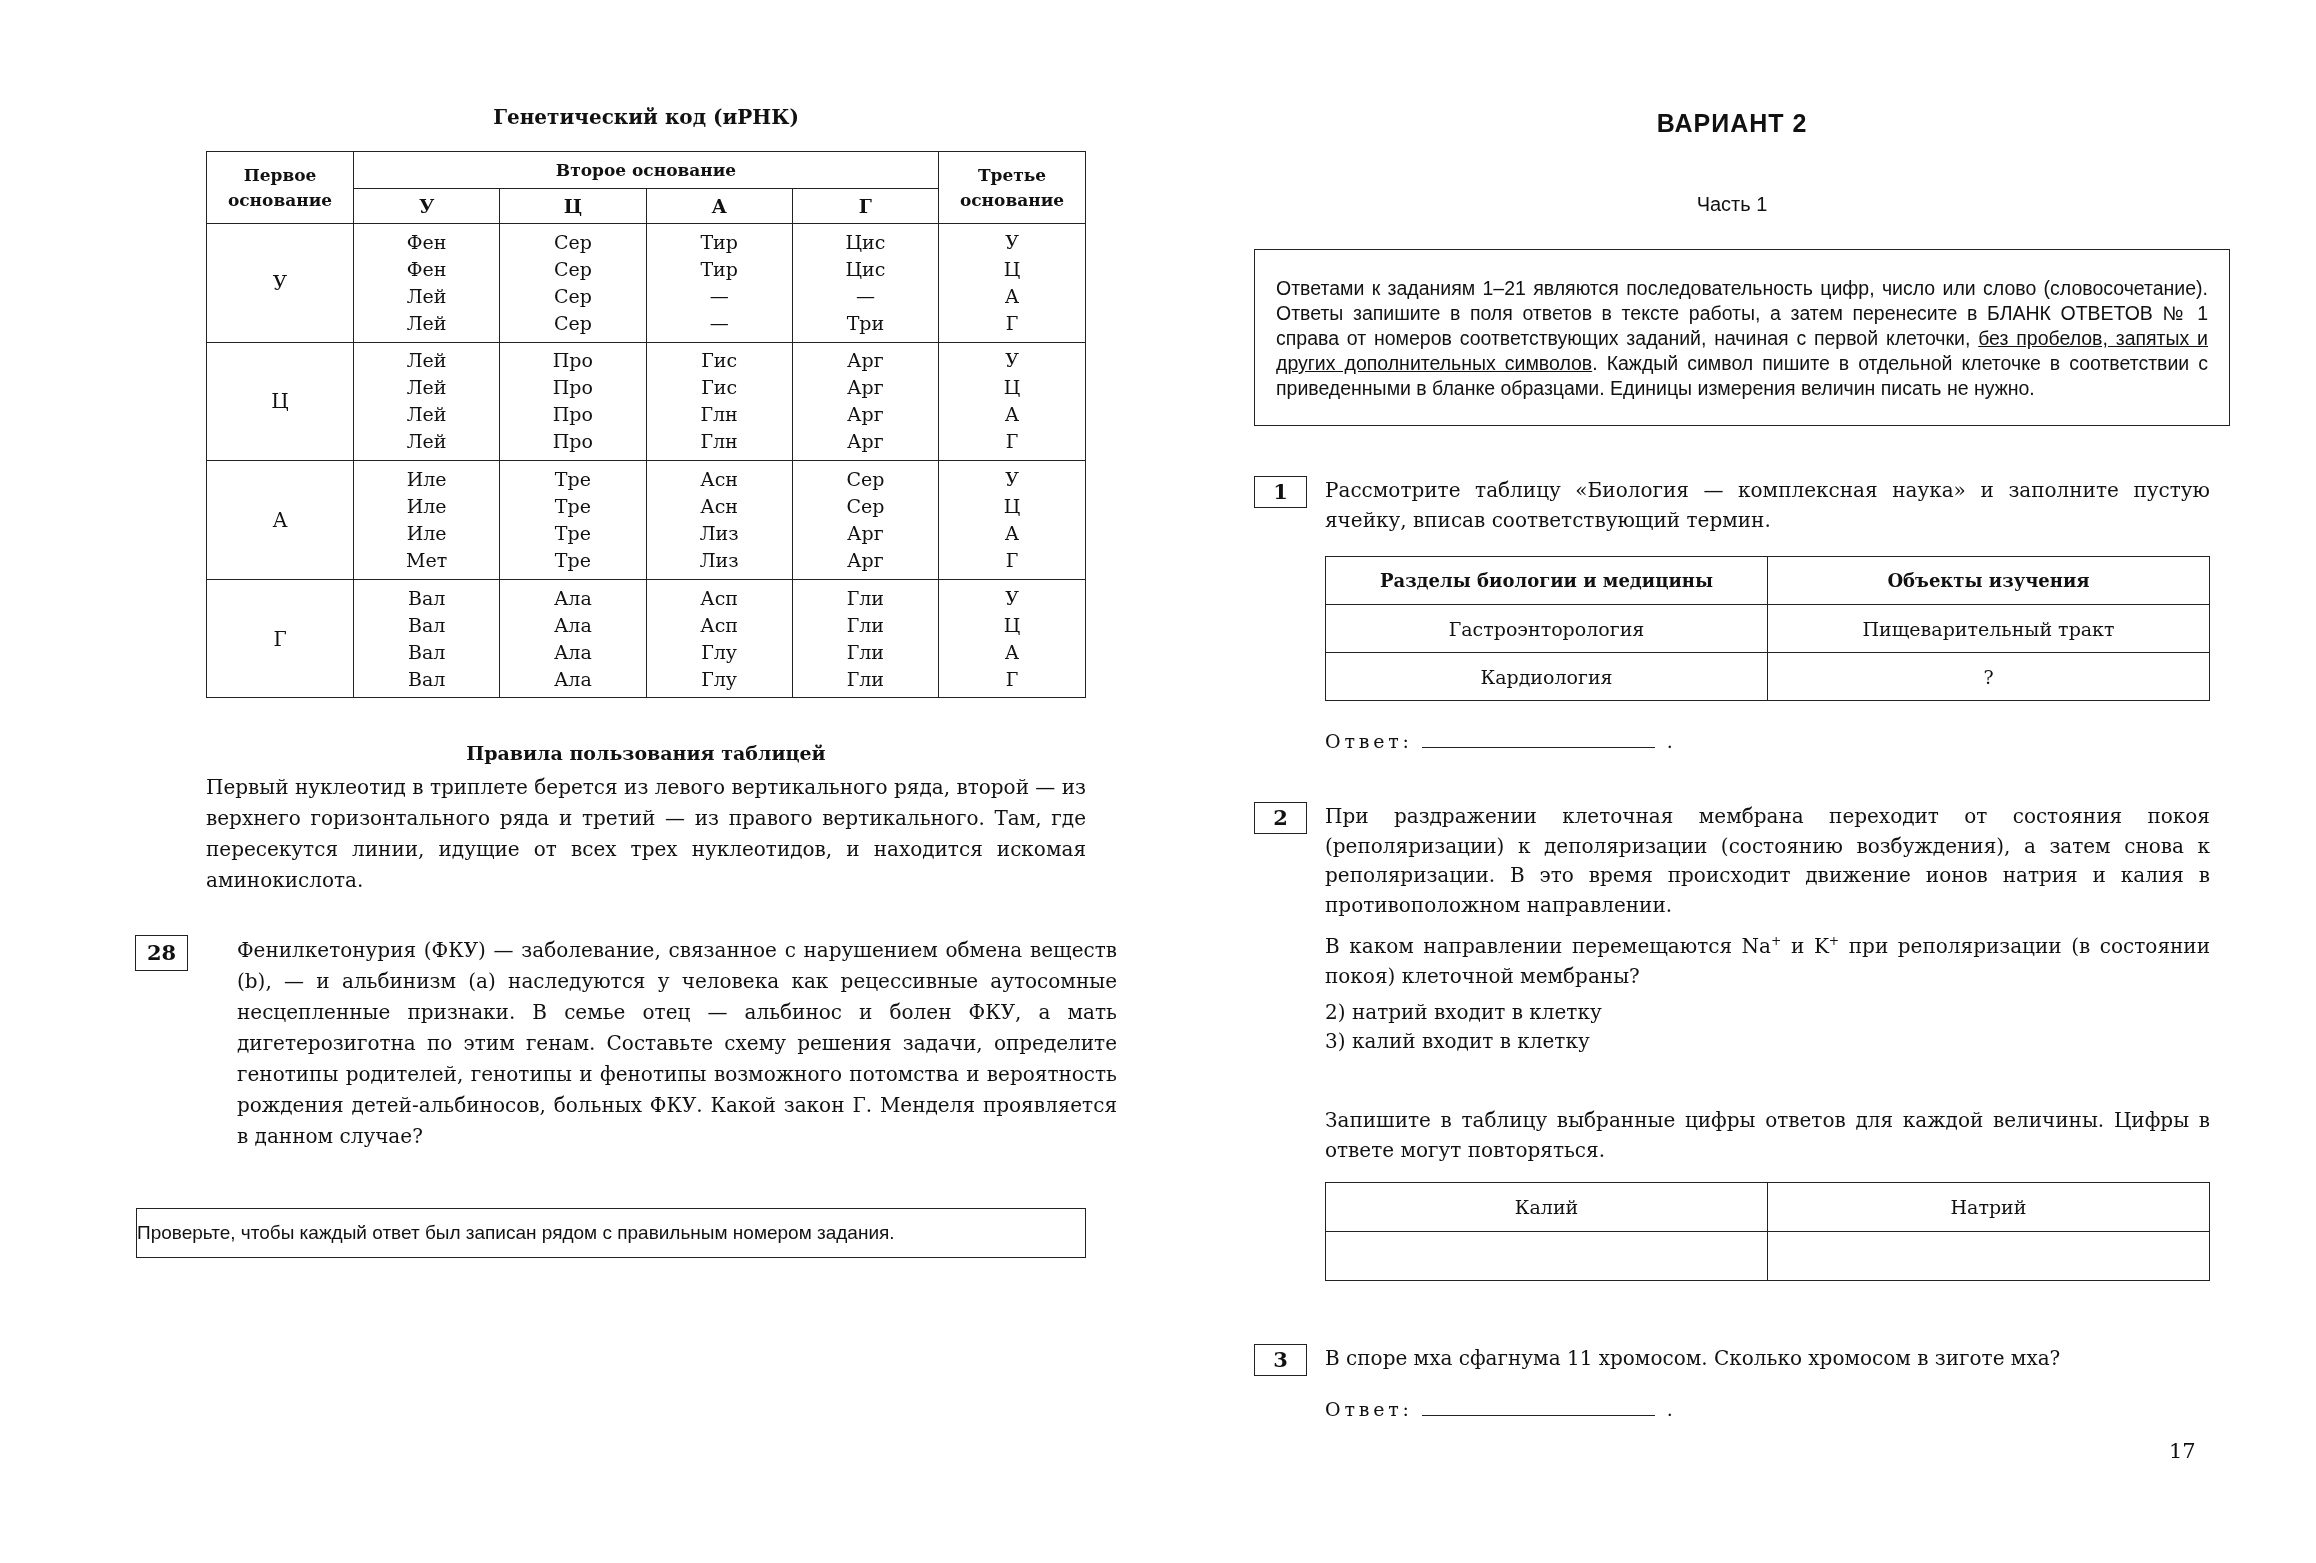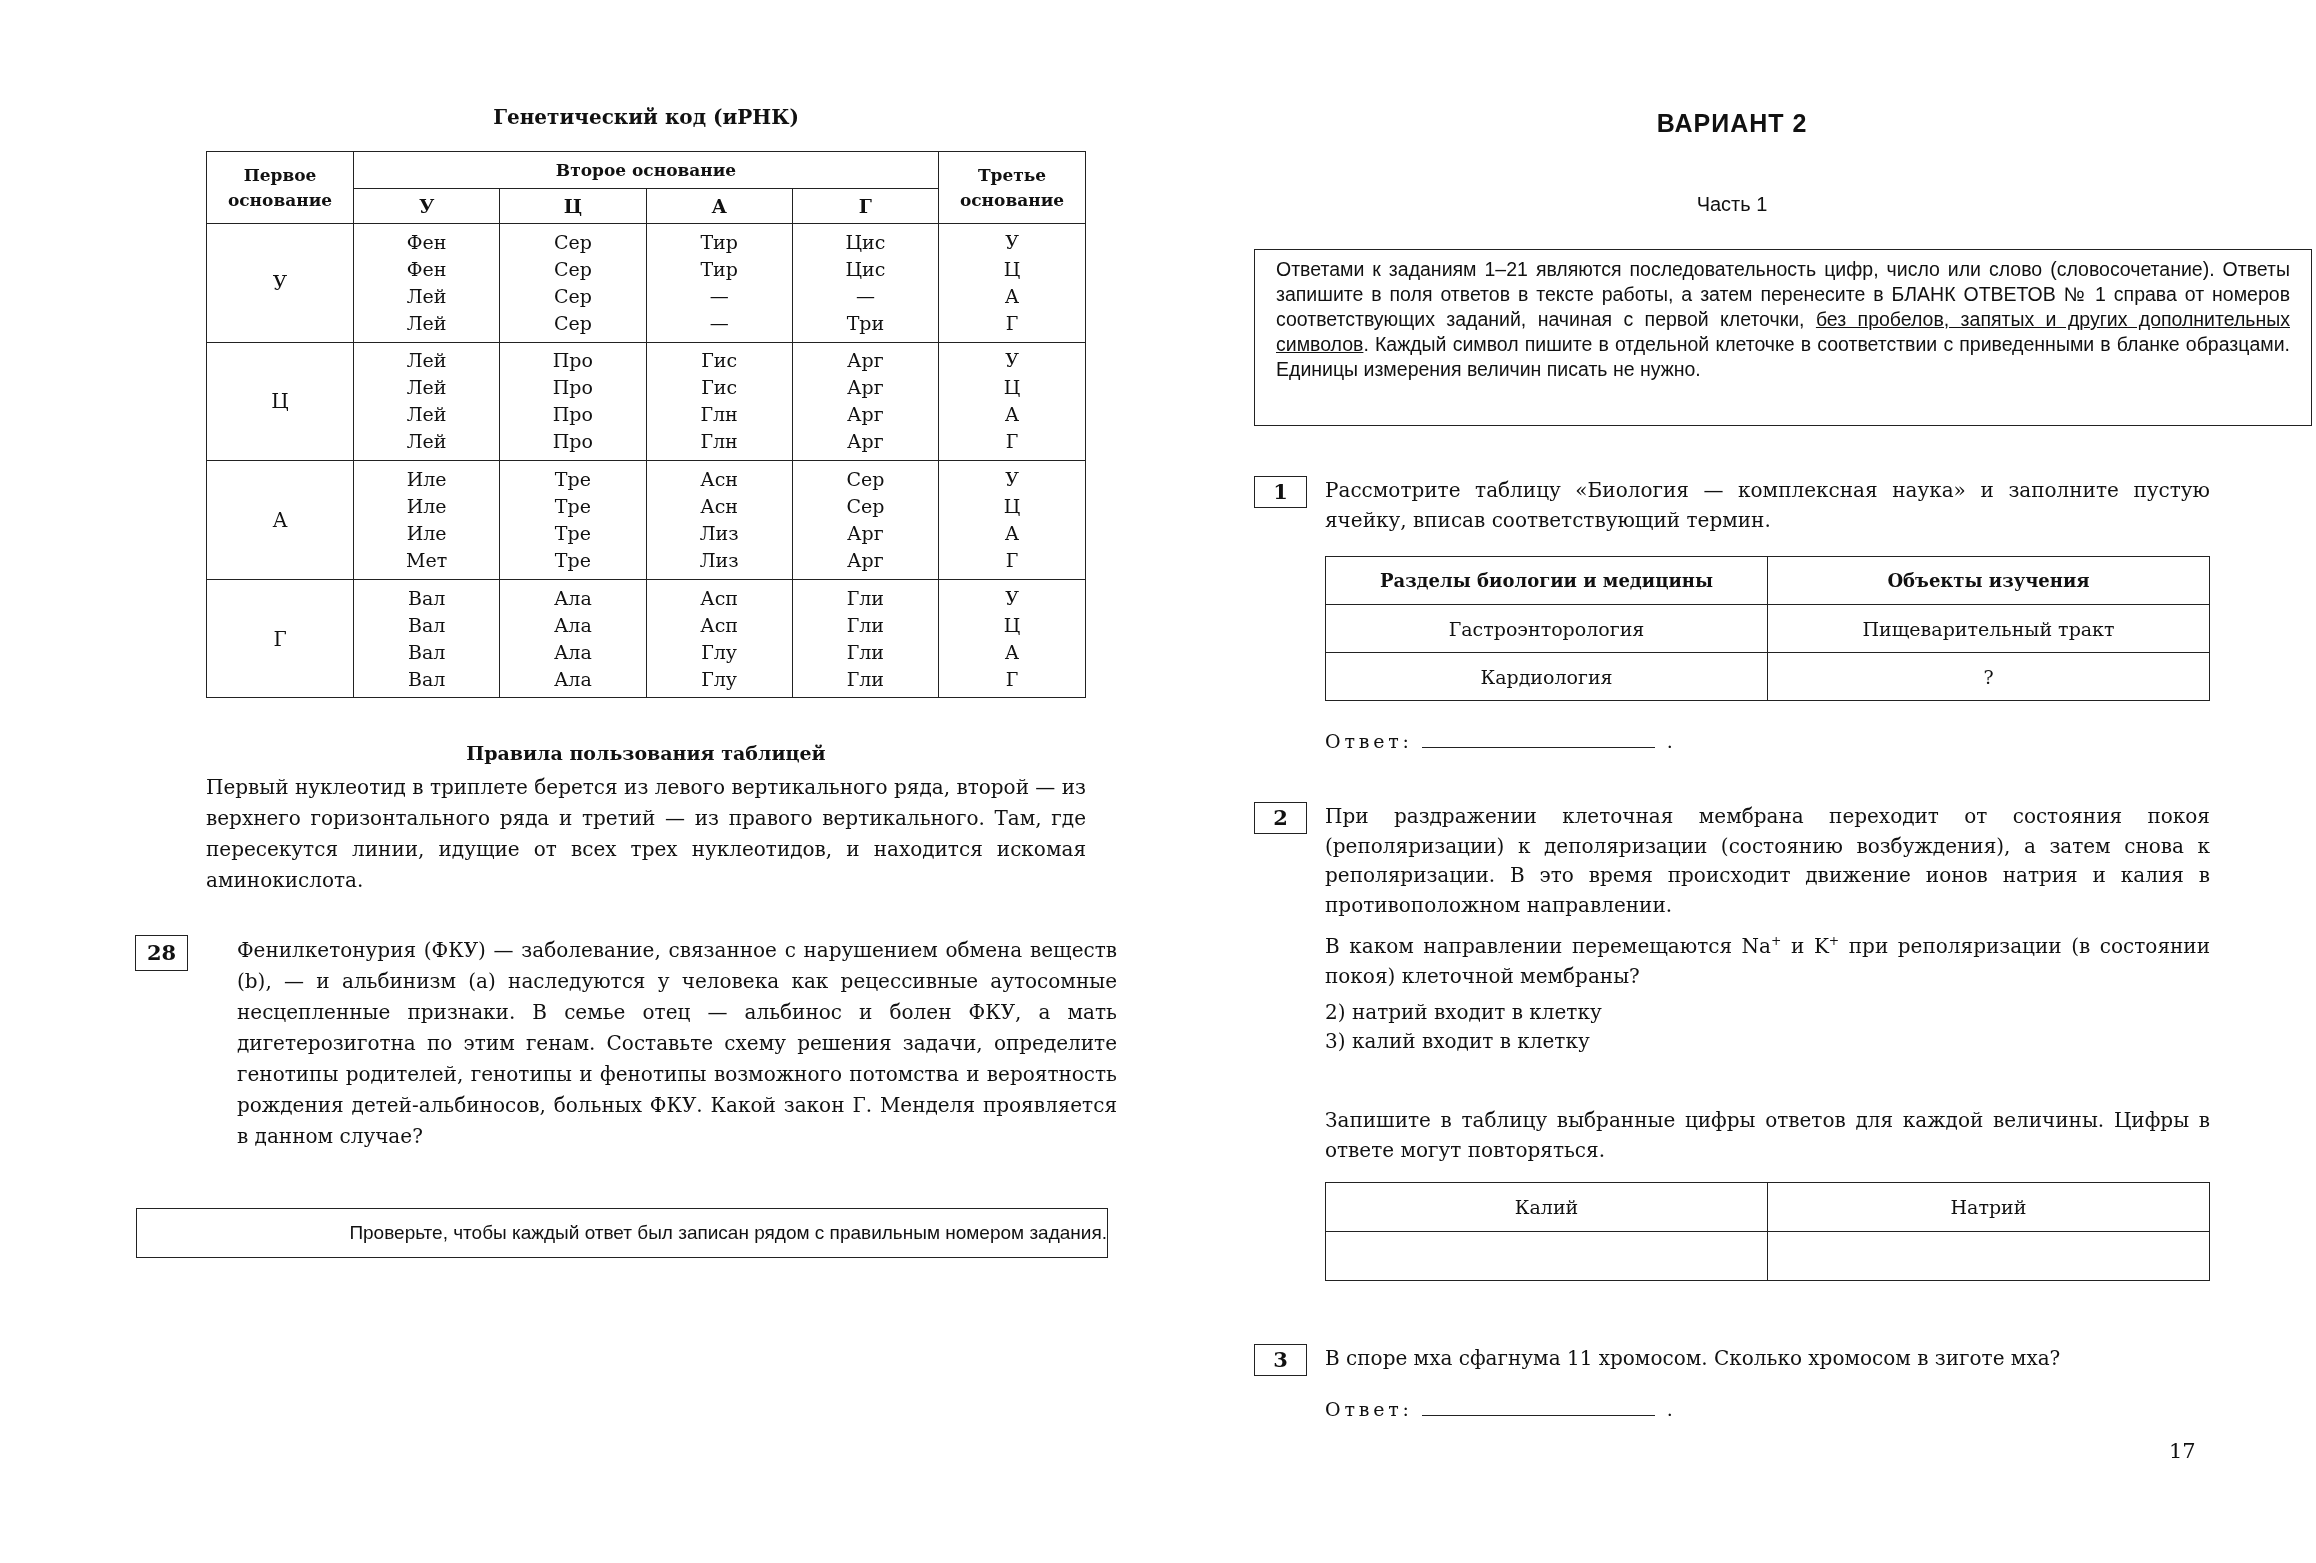--- a/index.html
+++ b/index.html
@@ -20,26 +20,26 @@
   #gc-table td.stack { line-height:27px; padding:3.8px 0; height:110px; vertical-align:middle; }
   #gc-table td.stack div { height:27px; }
   #gc-table td.base { font-size:20px; }
 
   #rules-title { left:206px; top:742px; width:880px; text-align:center; font-size:19px; font-weight:bold; }
   #rules-text { left:206px; top:772px; width:880px; font-size:20px; line-height:31px; text-align:justify; }
 
   #q28-num { left:135px; top:935px; width:51px; height:34px; border:1.4px solid #222; font-size:21px; font-weight:bold; text-align:center; line-height:34px; }
   #q28-text { left:202px; top:935px; width:880px; font-size:20px; line-height:31px; text-align:justify;margin-left:35px; }
 
-  #check-box { left:136px; top:1200px; width:948px; height:48px; border:1.4px solid #222; font-size:19px; line-height:48px; text-align:right;padding-left:22px; }
+  #check-box { left:136px; top:1200px; width:948px; height:48px; border:1.4px solid #222; font-size:19px; line-height:48px; text-align:left; }
 
   
   #variant-title { left:1252px; top:101px; width:960px; text-align:center; font-size:25px; font-weight:bold; letter-spacing:1px; }
   #part-title { left:1252px; top:185px; width:960px; text-align:center; font-size:20px; font-weight:normal; }
-  #instr-box { left:1254px; top:241px; width:1058px; height:177px; border:1.4px solid #222; padding:7px 21px 0 21px; box-sizing:border-box; font-size:19.5px; line-height:25px; text-align:justify; }
+  #instr-box { left:1254px; top:241px; width:976px; height:177px; border:1.4px solid #222; padding:26px 21px 0 21px; box-sizing:border-box; font-size:19.5px; line-height:25px; text-align:justify; }
   #instr-box u { text-decoration:underline; }
 
   .qnum { width:51px; height:30px; border:1.4px solid #222; font-size:21px; font-weight:bold; text-align:center; line-height:30px; }
   .qtext { font-size:20px; line-height:29.5px; text-align:justify; }
 
   #q1-num { left:1254px; top:476px; }
   #q1-text { left:1325px; top:476px; width:885px; }
   .tbl2 { border-collapse:collapse; table-layout:fixed; }
   .tbl2 td, .tbl2 th { border:1.4px solid #222; text-align:center; font-size:19px; height:47px; padding:0; }
   .tbl2 th { font-weight:bold; font-size:18px; }

